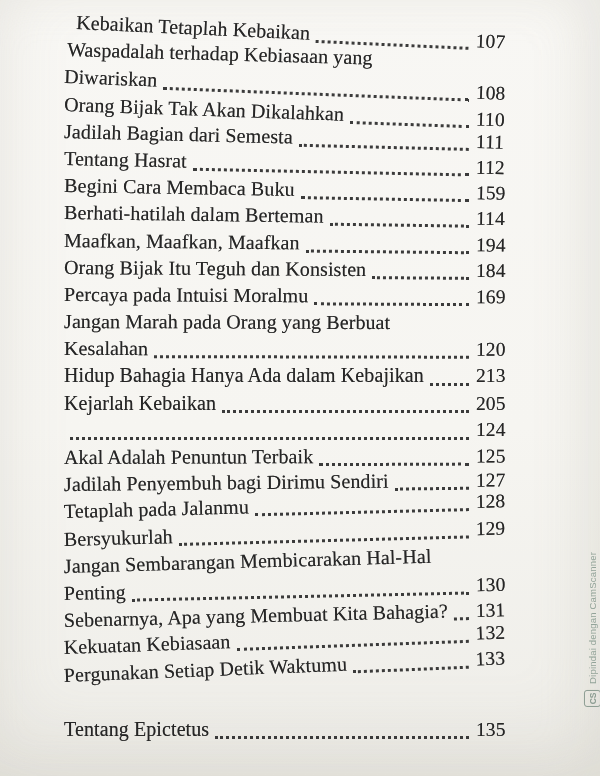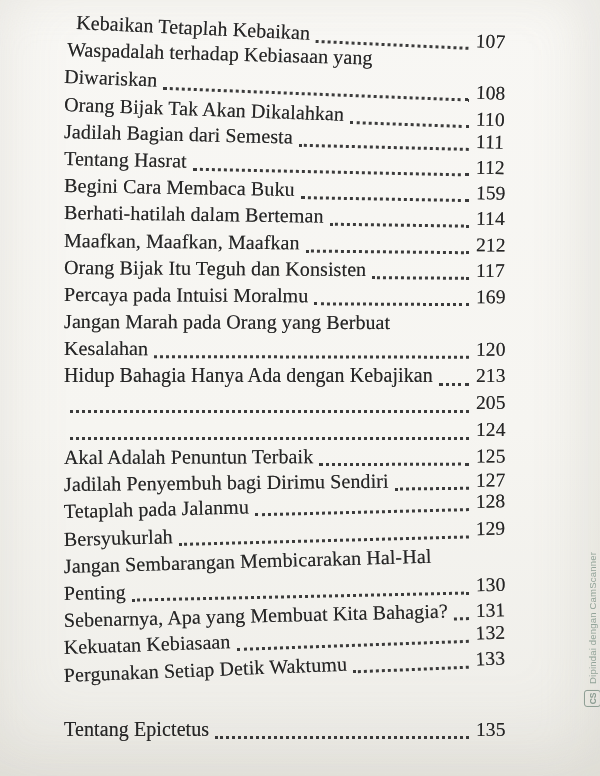--- a/index.html
+++ b/index.html
@@ -119,52 +119,53 @@
 
     <div class="row">
       <span class="title">Berhati-hatilah dalam Berteman</span>
       <span class="leader"></span>
       <span class="pagenum">114</span>
     </div>
 
     <div class="row">
       <span class="title">Maafkan, Maafkan, Maafkan</span>
       <span class="leader"></span>
-      <span class="pagenum">212</span>
+      <span class="pagenum">194</span>
     </div>
 
     <div class="row">
       <span class="title">Orang Bijak Itu Teguh dan Konsisten</span>
       <span class="leader"></span>
-      <span class="pagenum">117</span>
+      <span class="pagenum">184</span>
     </div>
 
     <div class="row">
       <span class="title">Percaya pada Intuisi Moralmu</span>
       <span class="leader"></span>
       <span class="pagenum">169</span>
     </div>
 
     <div class="row wrap">
       <span class="title">Jangan Marah pada Orang yang Berbuat</span>
     </div>
 
     <div class="row">
       <span class="title">Kesalahan</span>
       <span class="leader"></span>
       <span class="pagenum">120</span>
     </div>
 
     <div class="row">
-      <span class="title">Hidup Bahagia Hanya Ada dengan Kebajikan</span>
+      <span class="title">Hidup Bahagia Hanya Ada dalam Kebajikan</span>
       <span class="leader"></span>
       <span class="pagenum">213</span>
     </div>
 
     <div class="row">
+      <span class="title">Kejarlah Kebaikan</span>
       <span class="leader"></span>
       <span class="pagenum">205</span>
     </div>
 
 
     <div class="row">
       <span class="leader"></span>
       <span class="pagenum">124</span>
     </div>
 

